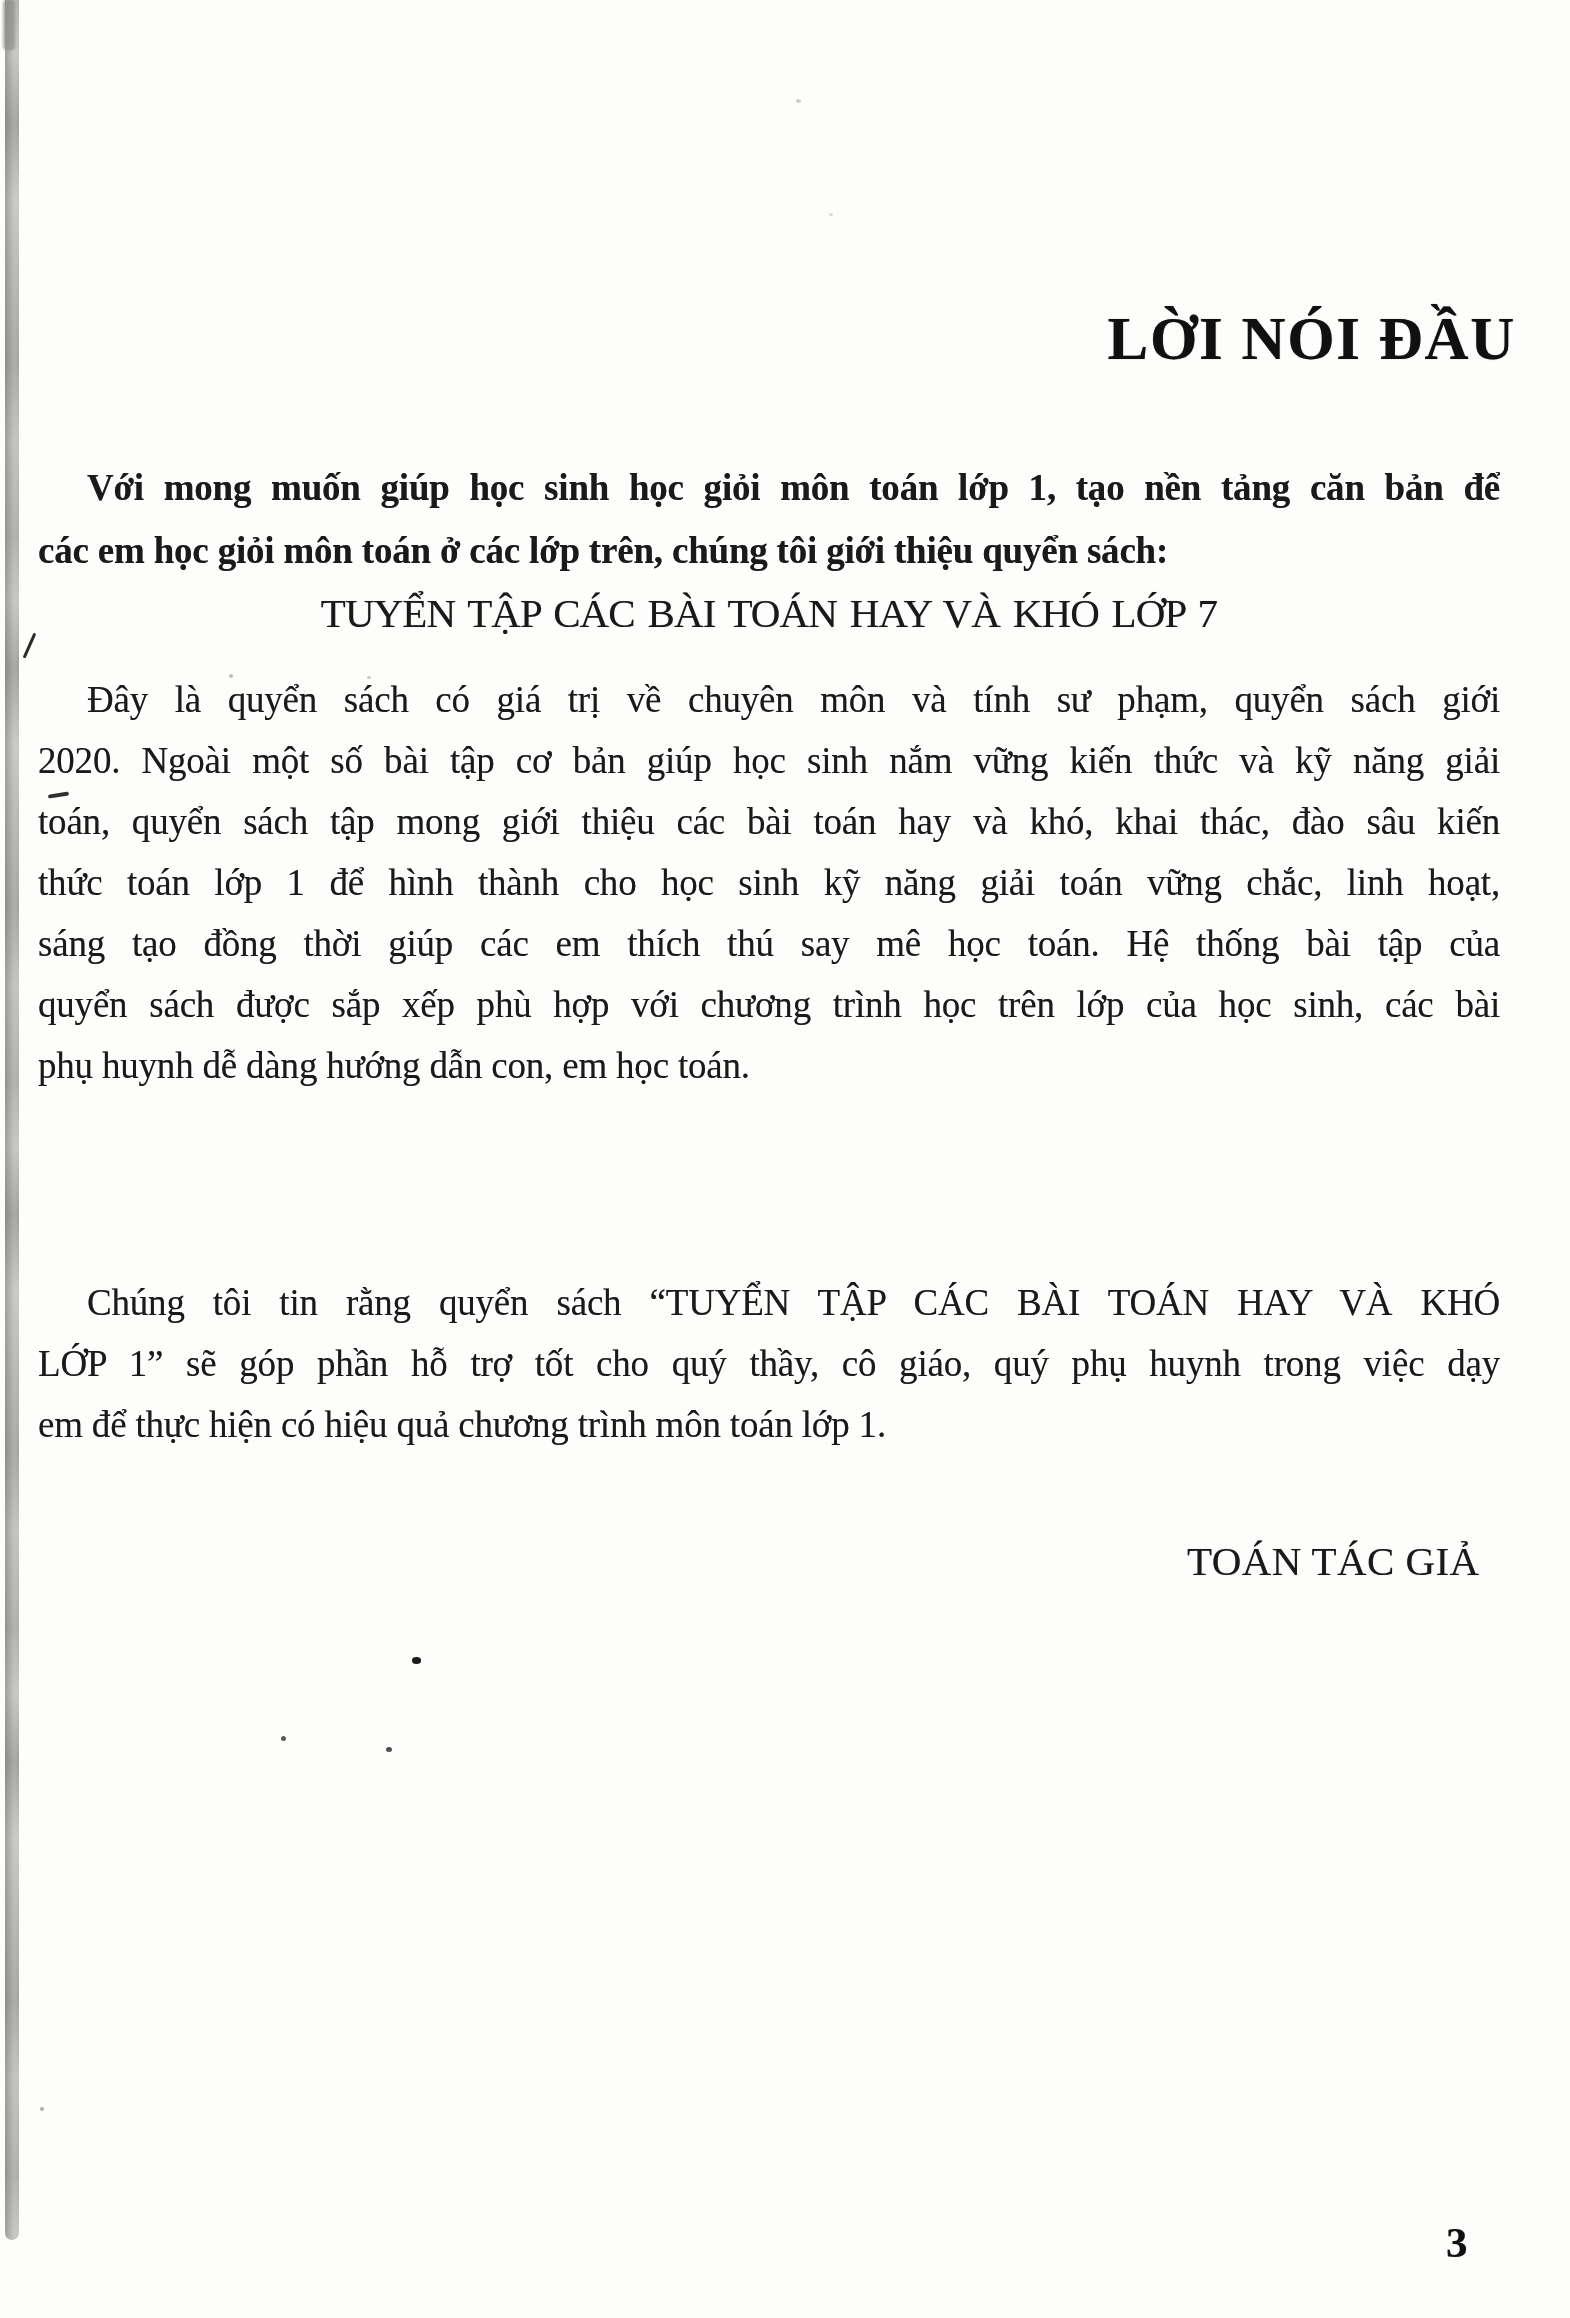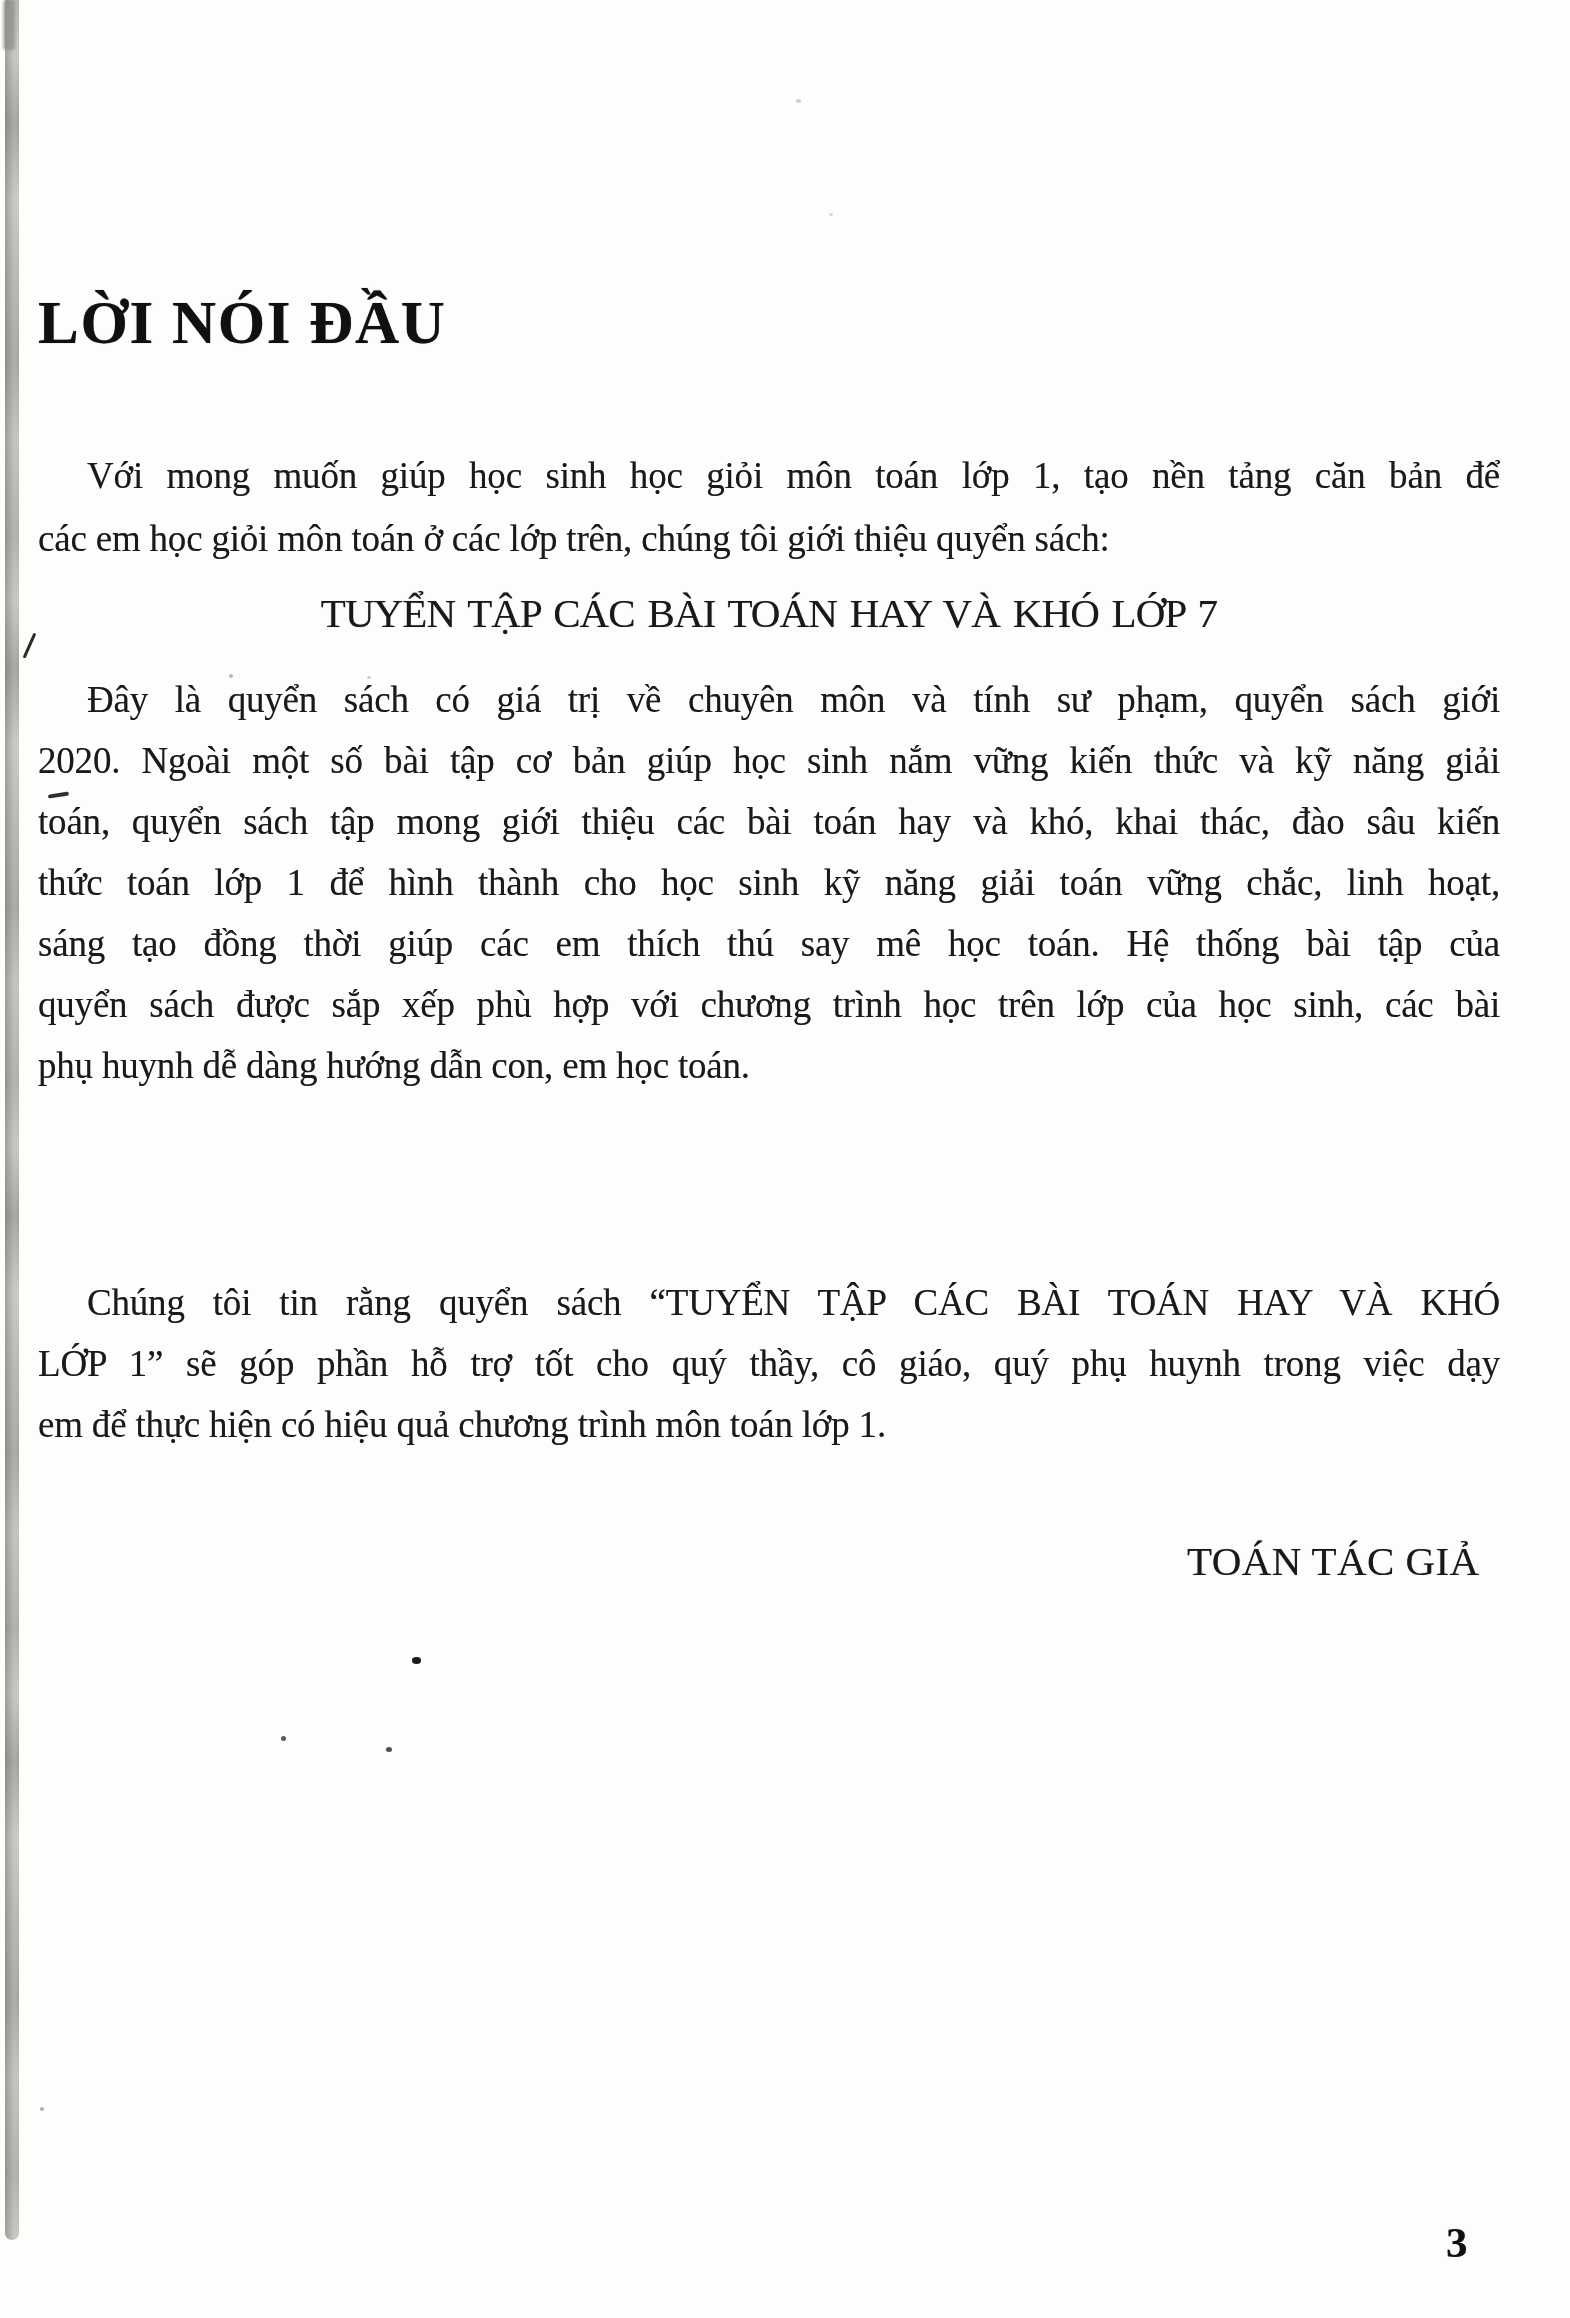--- a/index.html
+++ b/index.html
@@ -31,37 +31,37 @@
     background: #8d918a; border-radius: 3.4px; opacity: .7; filter: blur(0.9px);
   }
 
   
   .text-block {
     position: absolute; left: 38px; top: 0; width: 1462px; height: 100%;
   }
   .doc-title {
     position: absolute; left: 0; top: 288px; width: 100%;
     font-size: 61px; font-weight: bold; letter-spacing: 1.7px;
-    text-align: left; color: #101010;
+    text-align: right; color: #101010;
     text-shadow: 0 0 0.9px rgba(20,20,20,.55);
-    margin: 0;
+    margin: 16px;
   }
   .book-title {
     position: absolute; left: 0; top: 589px; width: 100%;
     font-size: 41px; letter-spacing: -0.9px; word-spacing: 3.4px;
     text-align: center; color: #191919;
     text-shadow: 0 0 0.7px rgba(25,25,25,.5);
   }
   .para {
     position: absolute; left: 0; width: 100%;
     font-size: 37px; letter-spacing: -0.2px;
     color: #1a1a1a;
     text-shadow: 0 0 0.6px rgba(25,25,25,.5);
   }
-  .para-1 { top: 444px; }
+  .para-1 { top: 456px; font-weight: bold; }
   .para-2 { top: 669px; }
   .para-3 { top: 1272px; }
   .para-1 .tline { line-height: 63px; height: 63px; }
   .para-2 .tline, .para-3 .tline { line-height: 61px; height: 61px; }
   .tline {
     text-align: justify; text-align-last: justify;
     overflow: hidden; white-space: normal;
   }
   .tline.first { text-indent: 49px; }
   .tline.last  { text-align-last: left; }

